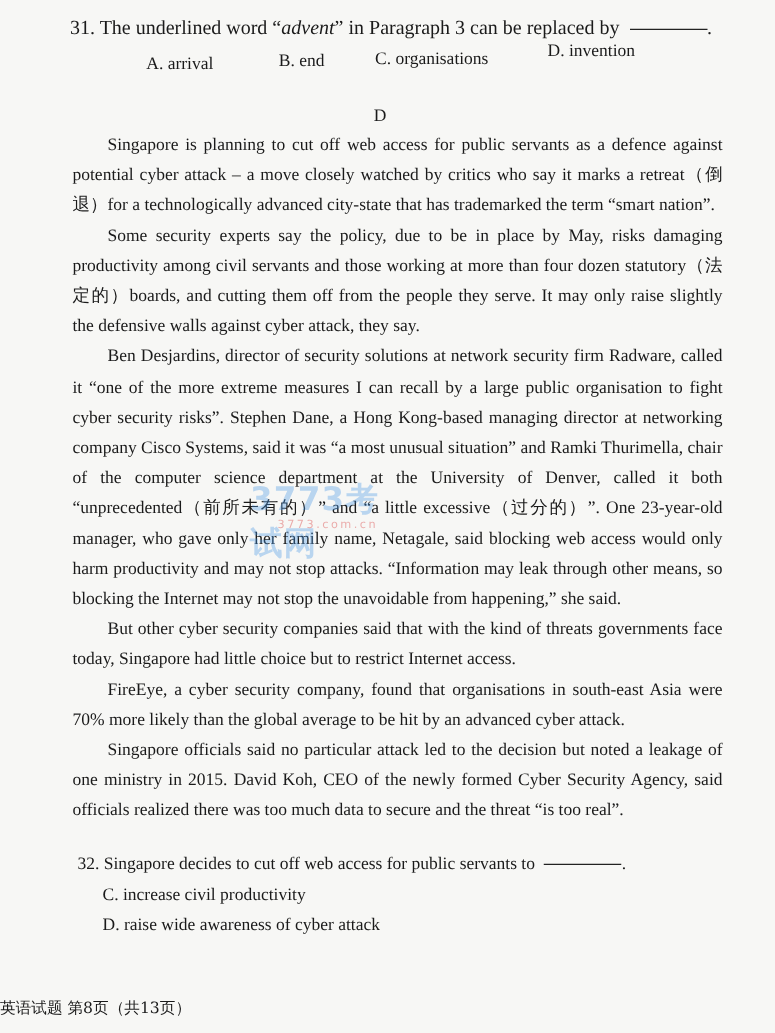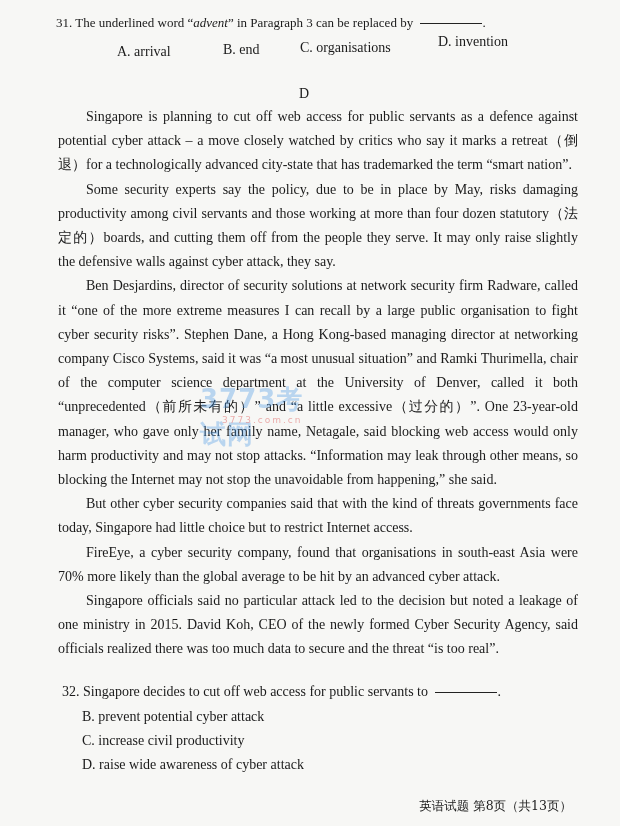--- a/index.html
+++ b/index.html
@@ -5,21 +5,21 @@
   html, body { margin: 0; padding: 0; }
   body {
     width: 620px; height: 826px; overflow: hidden;
     background: #f7f7f5;
     font-family: "Liberation Serif", "DejaVu Serif", serif;
     color: #1a1a1a;
     position: relative;
   }
   .page { position: absolute; inset: 0; }
   .q-stem {
-    position: absolute; left: 56px; font-size: 13px; line-height: 18px; white-space: nowrap;
+    position: absolute; left: 56px; font-size: 16px; line-height: 18px; white-space: nowrap;
   }
   .blank {
     display: inline-block; width: 62px; border-bottom: 1.5px solid #222; margin-left: 4px;
     transform: translateY(-3px);
   }
   .opt { position: absolute; font-size: 14px; white-space: nowrap; }
   .section-letter {
     position: absolute; left: 299px; top: 86px; font-size: 14px; font-weight: normal;
   }
   .passage {
@@ -33,21 +33,21 @@
     color: rgba(70,150,230,0.35); letter-spacing: 1px; pointer-events: none;
   }
   .watermark-sub {
     position: absolute; left: 222px; top: 415px; font-size: 9px;
     color: rgba(220,80,80,0.45); font-family: "DejaVu Sans", sans-serif; letter-spacing: 2px;
   }
   .q32 { position: absolute; left: 62px; top: 684px; font-size: 14px; }
   .q32-opts { position: absolute; left: 82px; top: 705px; font-size: 14px; line-height: 24px; }
   .q32-opts div { white-space: nowrap; }
   .footer {
-    position: absolute; left: 0; width: 572px; top: 798px; text-align: right;
+    position: absolute; left: 0; width: 572px; top: 798px; text-align: left;
     font-size: 12.5px; font-family: "DejaVu Serif", serif;
   }
 </style>
 </head>
 <body>
 
 <div class="page">
 
   <div class="q-stem" style="top:14px;">
     <span>31.</span>
@@ -71,19 +71,18 @@
   </div>
 
   <div class="watermark">3773考试网</div>
   <div class="watermark-sub">3773.com.cn</div>
 
   <div class="q32">
     <span>32. Singapore decides to cut off web access for public servants to</span>
     <span class="blank"></span>.
   </div>
   <div class="q32-opts">
-    <div>B. prevent potential cyber attack</div>
     <div>C. increase civil productivity</div>
     <div>D. raise wide awareness of cyber attack</div>
   </div>
 
   <div class="footer">英语试题  第8页（共13页）</div>
 </div>
 
 </body></html>

